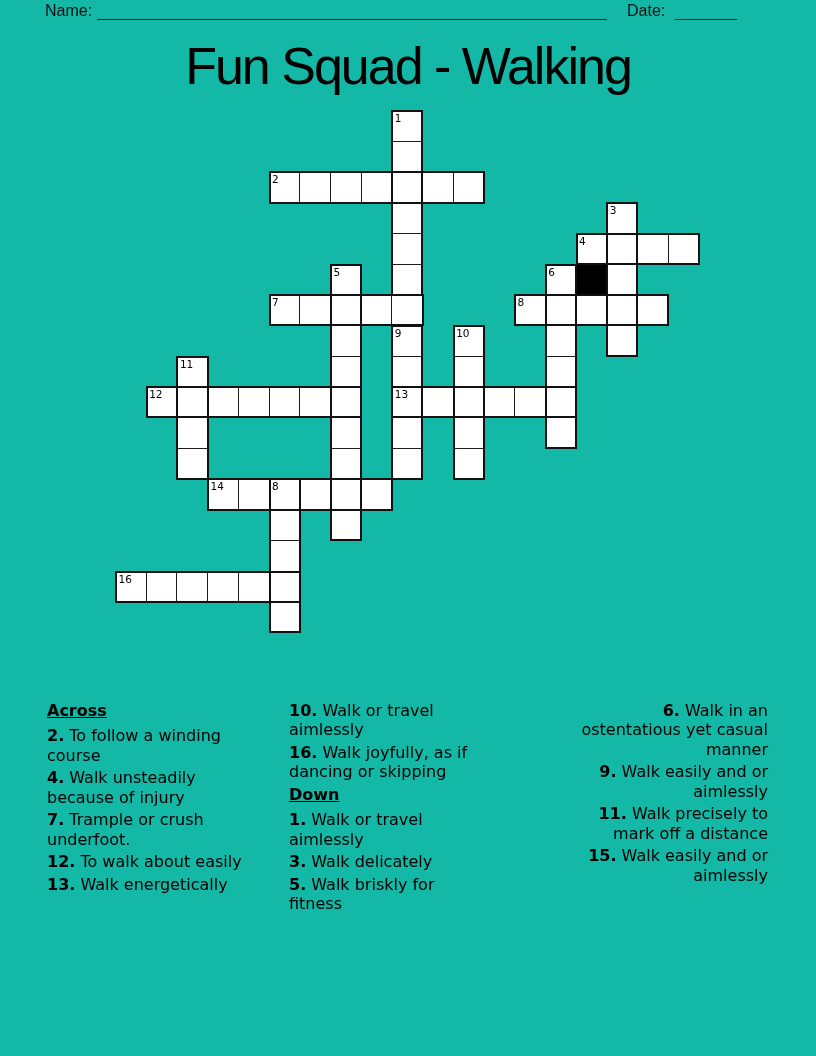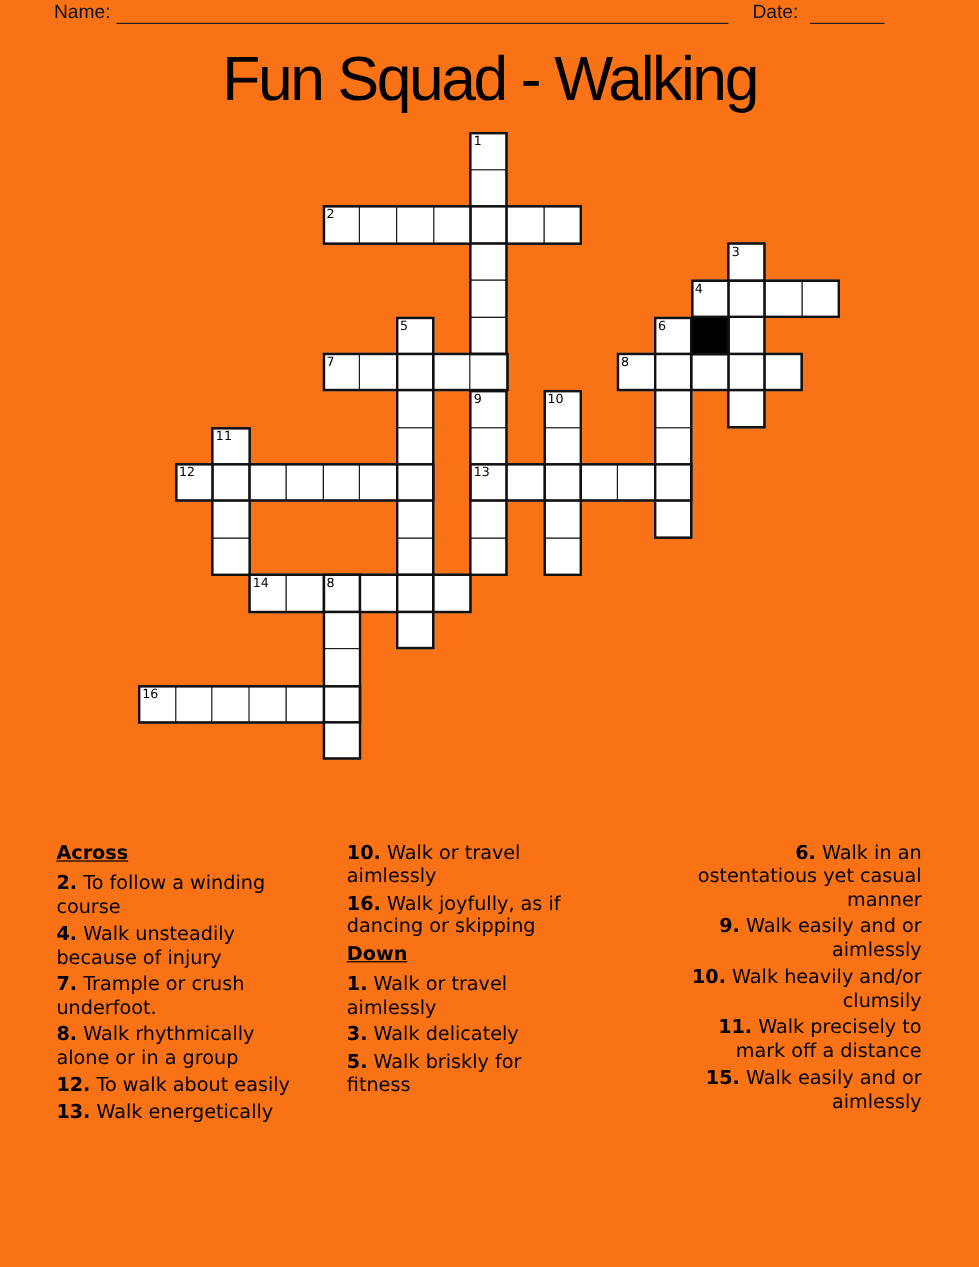--- a/index.html
+++ b/index.html
@@ -1,17 +1,17 @@
 <!DOCTYPE html>
 <html><head>
 <meta charset="utf-8">
 <style>
   html,body { margin:0; padding:0; background:#fff; }
   .page {
-    position:relative; width:816px; height:1056px; background:#f97316;
+    position:relative; width:816px; height:1056px; background:#14b8a6;
     font-family:"Liberation Sans", sans-serif; color:#000; overflow:hidden;
   }
   
   .hdr-label { position:absolute; font-size:16px; color:#111; }
   .hdr-line  { position:absolute; border-bottom:1.4px solid #222; height:0; }
   
   .title {
     position:absolute; left:0; right:0; top:36px; text-align:center;
     font-size:52px; letter-spacing:-2px; color:#000;
     font-family:"Liberation Sans", sans-serif;
@@ -165,33 +165,31 @@
       <div class="cell-num" style="left: 210.6px; top: 481.4px; text-align: right;">14</div>
       <div class="cell-num" style="left: 272px; top: 481.4px;">8</div>
       <div class="cell-num" style="left: 118.5px; top: 573.5px;">16</div>
     </div>
 
   <div class="clue-col" id="clue-col-0" style="left:47px;  top:701px; width:225px;">
       <div class="clue-heading">Across</div>
       <div class="clue"><span class="cnum">2.</span> To follow a winding<br>course</div>
       <div class="clue"><span class="cnum">4.</span> Walk unsteadily<br>because of injury</div>
       <div class="clue"><span class="cnum">7.</span> Trample or crush<br>underfoot.</div>
-      <div class="clue"><span class="cnum">8.</span> Walk rhythmically<br>alone or in a group</div>
       <div class="clue"><span class="cnum">12.</span> To walk about easily</div>
       <div class="clue"><span class="cnum">13.</span> Walk energetically</div>
     </div>
   <div class="clue-col" id="clue-col-1" style="left:289px; top:701px; width:215px;">
       <div class="clue"><span class="cnum">10.</span> Walk or travel<br>aimlessly</div>
       <div class="clue"><span class="cnum">16.</span> Walk joyfully, as if<br>dancing or skipping</div>
       <div class="clue-heading down-h">Down</div>
       <div class="clue"><span class="cnum">1.</span> Walk or travel<br>aimlessly</div>
       <div class="clue"><span class="cnum">3.</span> Walk delicately</div>
       <div class="clue"><span class="cnum">5.</span> Walk briskly for<br>fitness</div>
     </div>
   <div class="clue-col" id="clue-col-2" style="left:533px; top:701px; width:235px;text-align:right;">
       <div class="clue"><span class="cnum">6.</span> Walk in an<br>ostentatious yet casual<br>manner</div>
       <div class="clue"><span class="cnum">9.</span> Walk easily and or<br>aimlessly</div>
-      <div class="clue"><span class="cnum">10.</span> Walk heavily and/or<br>clumsily</div>
       <div class="clue"><span class="cnum">11.</span> Walk precisely to<br>mark off a distance</div>
       <div class="clue"><span class="cnum">15.</span> Walk easily and or<br>aimlessly</div>
     </div>
 
 </div>
 
 </body></html>

